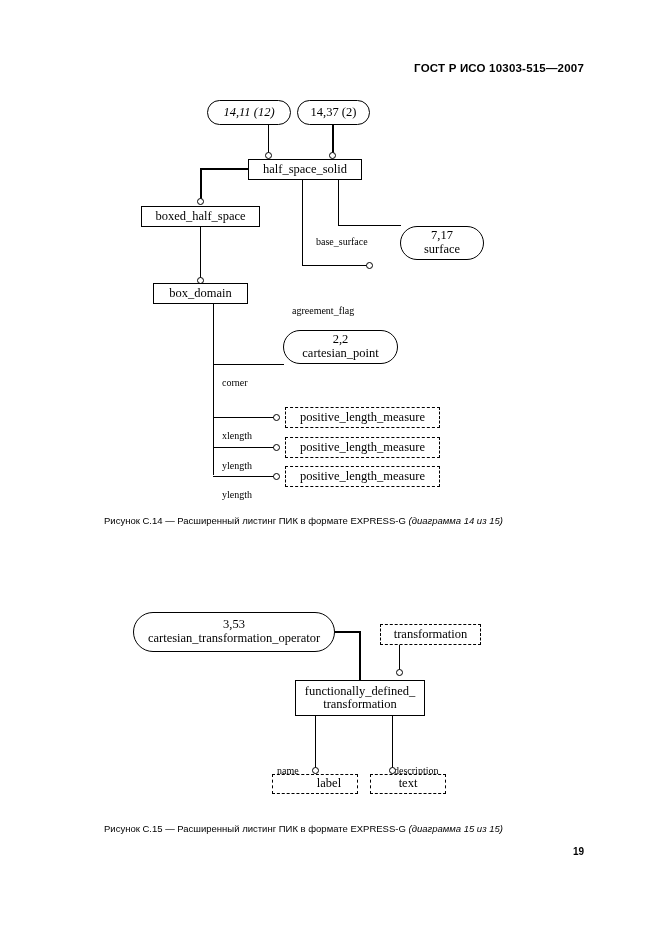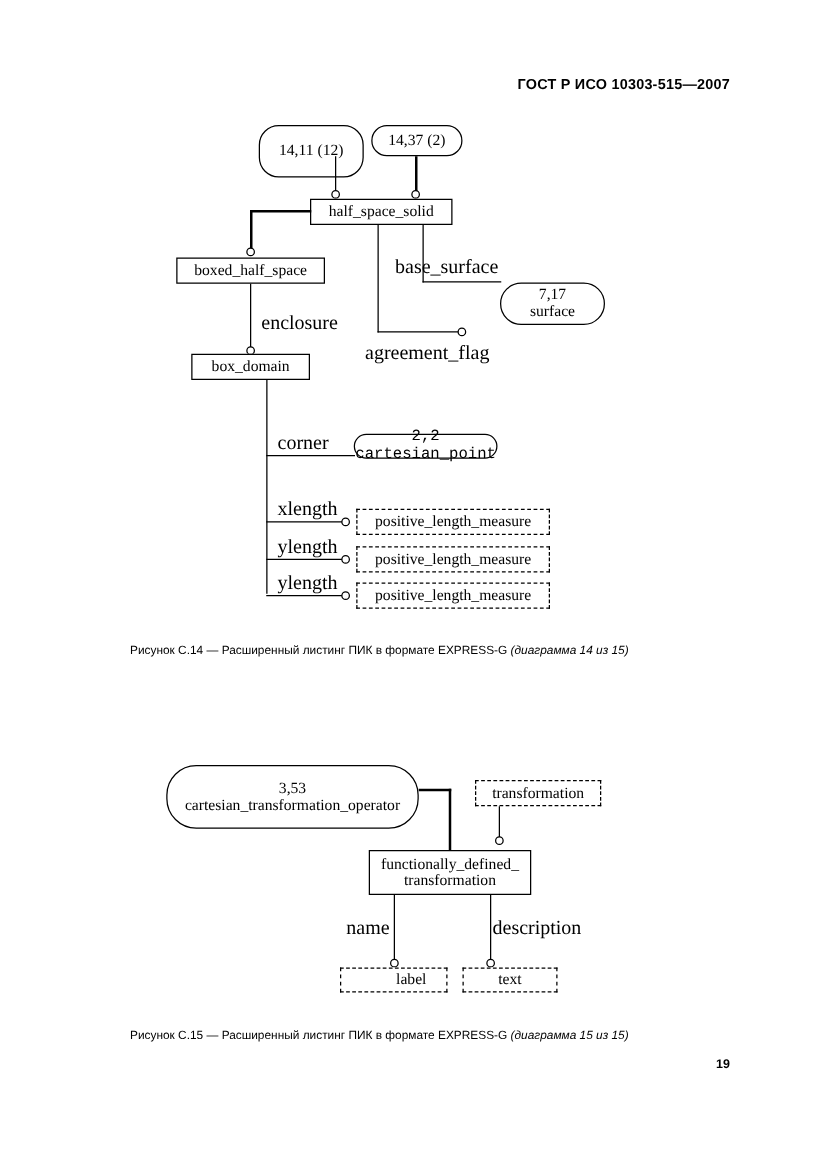--- a/index.html
+++ b/index.html
@@ -79,22 +79,23 @@
     font-size: 12.5px;
     line-height: 1.1;
     white-space: pre-line;
   }
   .eoval.r20 { border-radius: 20px; }
   .eoval.r16 { border-radius: 16px; }
   .eoval.r24 { border-radius: 24px; }
 
   .elabel {
     position: absolute;
-    font-size: 16px;
+    font-size: 10px;
     white-space: nowrap;
+    margin-top: 31px;
   }
 
   
   .ln {
     position: absolute;
     background: #000;
   }
   .hln { height: 1.2px; }
   .vln { width: 1.2px; }
   .hln.thick { height: 2.4px; }
@@ -112,21 +113,21 @@
 </style>
 </head>
 <body>
 
 <div class="page">
 
   <div class="header">ГОСТ Р ИСО 10303-515—2007</div>
 
   <div>
 
-    <div class="eoval r16" style="left:207px; top:100px; width:84px; height:42px;">14,11 (12)</div>
+    <div class="eoval r16" style="left:207px; top:100px; width:84px; height:25px;font-style:italic;">14,11 (12)</div>
     <div class="eoval r16" style="left:297px; top:100px; width:73px; height:25px;">14,37 (2)</div>
 
     <div class="ln vln" style="left:268px; top:125px; height:30px;"></div>
     <div class="circ" style="left:265px; top:152px;"></div>
 
     <div class="ln vln thick" style="left:332px; top:125px; height:30px;"></div>
     <div class="circ" style="left:329px; top:152px;"></div>
 
     <div class="ebox" style="left:248px; top:159px; width:114px; height:21px;">half_space_solid</div>
 
@@ -151,21 +152,21 @@
     <div class="ln vln" style="left:200px; top:227px; height:53px;"></div>
     <div class="elabel" style="left:209px; top:250px;">enclosure</div>
     <div class="circ" style="left:197px; top:277px;"></div>
 
     <div class="ebox" style="left:153px; top:283px; width:95px; height:21px;">box_domain</div>
 
     <div class="ln vln" style="left:213px; top:304px; height:171px;"></div>
 
     <div class="ln hln" style="left:213px; top:364px; width:71px;"></div>
     <div class="elabel" style="left:222px; top:346px;">corner</div>
-    <div class="eoval r24" style="left:283px; top:347px; width:115px; height:20px;font-family:Liberation Mono, monospace;">2,2
+    <div class="eoval r24" style="left:283px; top:330px; width:115px; height:34px;">2,2
 cartesian_point</div>
 
     <div class="ln hln" style="left:213px; top:417px; width:61px;"></div>
     <div class="circ" style="left:273px; top:414px;"></div>
     <div class="elabel" style="left:222px; top:399px;">xlength</div>
     <div class="ebox dashed" style="left:285px; top:407px; width:155px; height:21px;">positive_length_measure</div>
 
     <div class="ln hln" style="left:213px; top:447px; width:61px;"></div>
     <div class="circ" style="left:273px; top:444px;"></div>
     <div class="elabel" style="left:222px; top:429px;">ylength</div>
@@ -177,21 +178,21 @@
     <div class="ebox dashed" style="left:285px; top:466px; width:155px; height:21px;">positive_length_measure</div>
 
   </div>
 
   <div class="caption" style="top:515px;">
     <span>Рисунок С.14 — Расширенный листинг ПИК в формате EXPRESS-G </span><span class="ital">(диаграмма 14 из 15)</span>
   </div>
 
   <div>
 
-    <div class="eoval r24" style="left:133px; top:612px; width:202px; height:51px;">3,53
+    <div class="eoval r24" style="left:133px; top:612px; width:202px; height:40px;">3,53
 cartesian_transformation_operator</div>
 
     <div class="ln hln thick" style="left:335px; top:631px; width:26px;"></div>
     <div class="ln vln thick" style="left:359px; top:631px; height:50px;"></div>
 
     <div class="ebox dashed" style="left:380px; top:624px; width:101px; height:21px;">transformation</div>
 
     <div class="ln vln" style="left:399px; top:645px; height:26px;"></div>
     <div class="circ" style="left:396px; top:669px;"></div>
 

